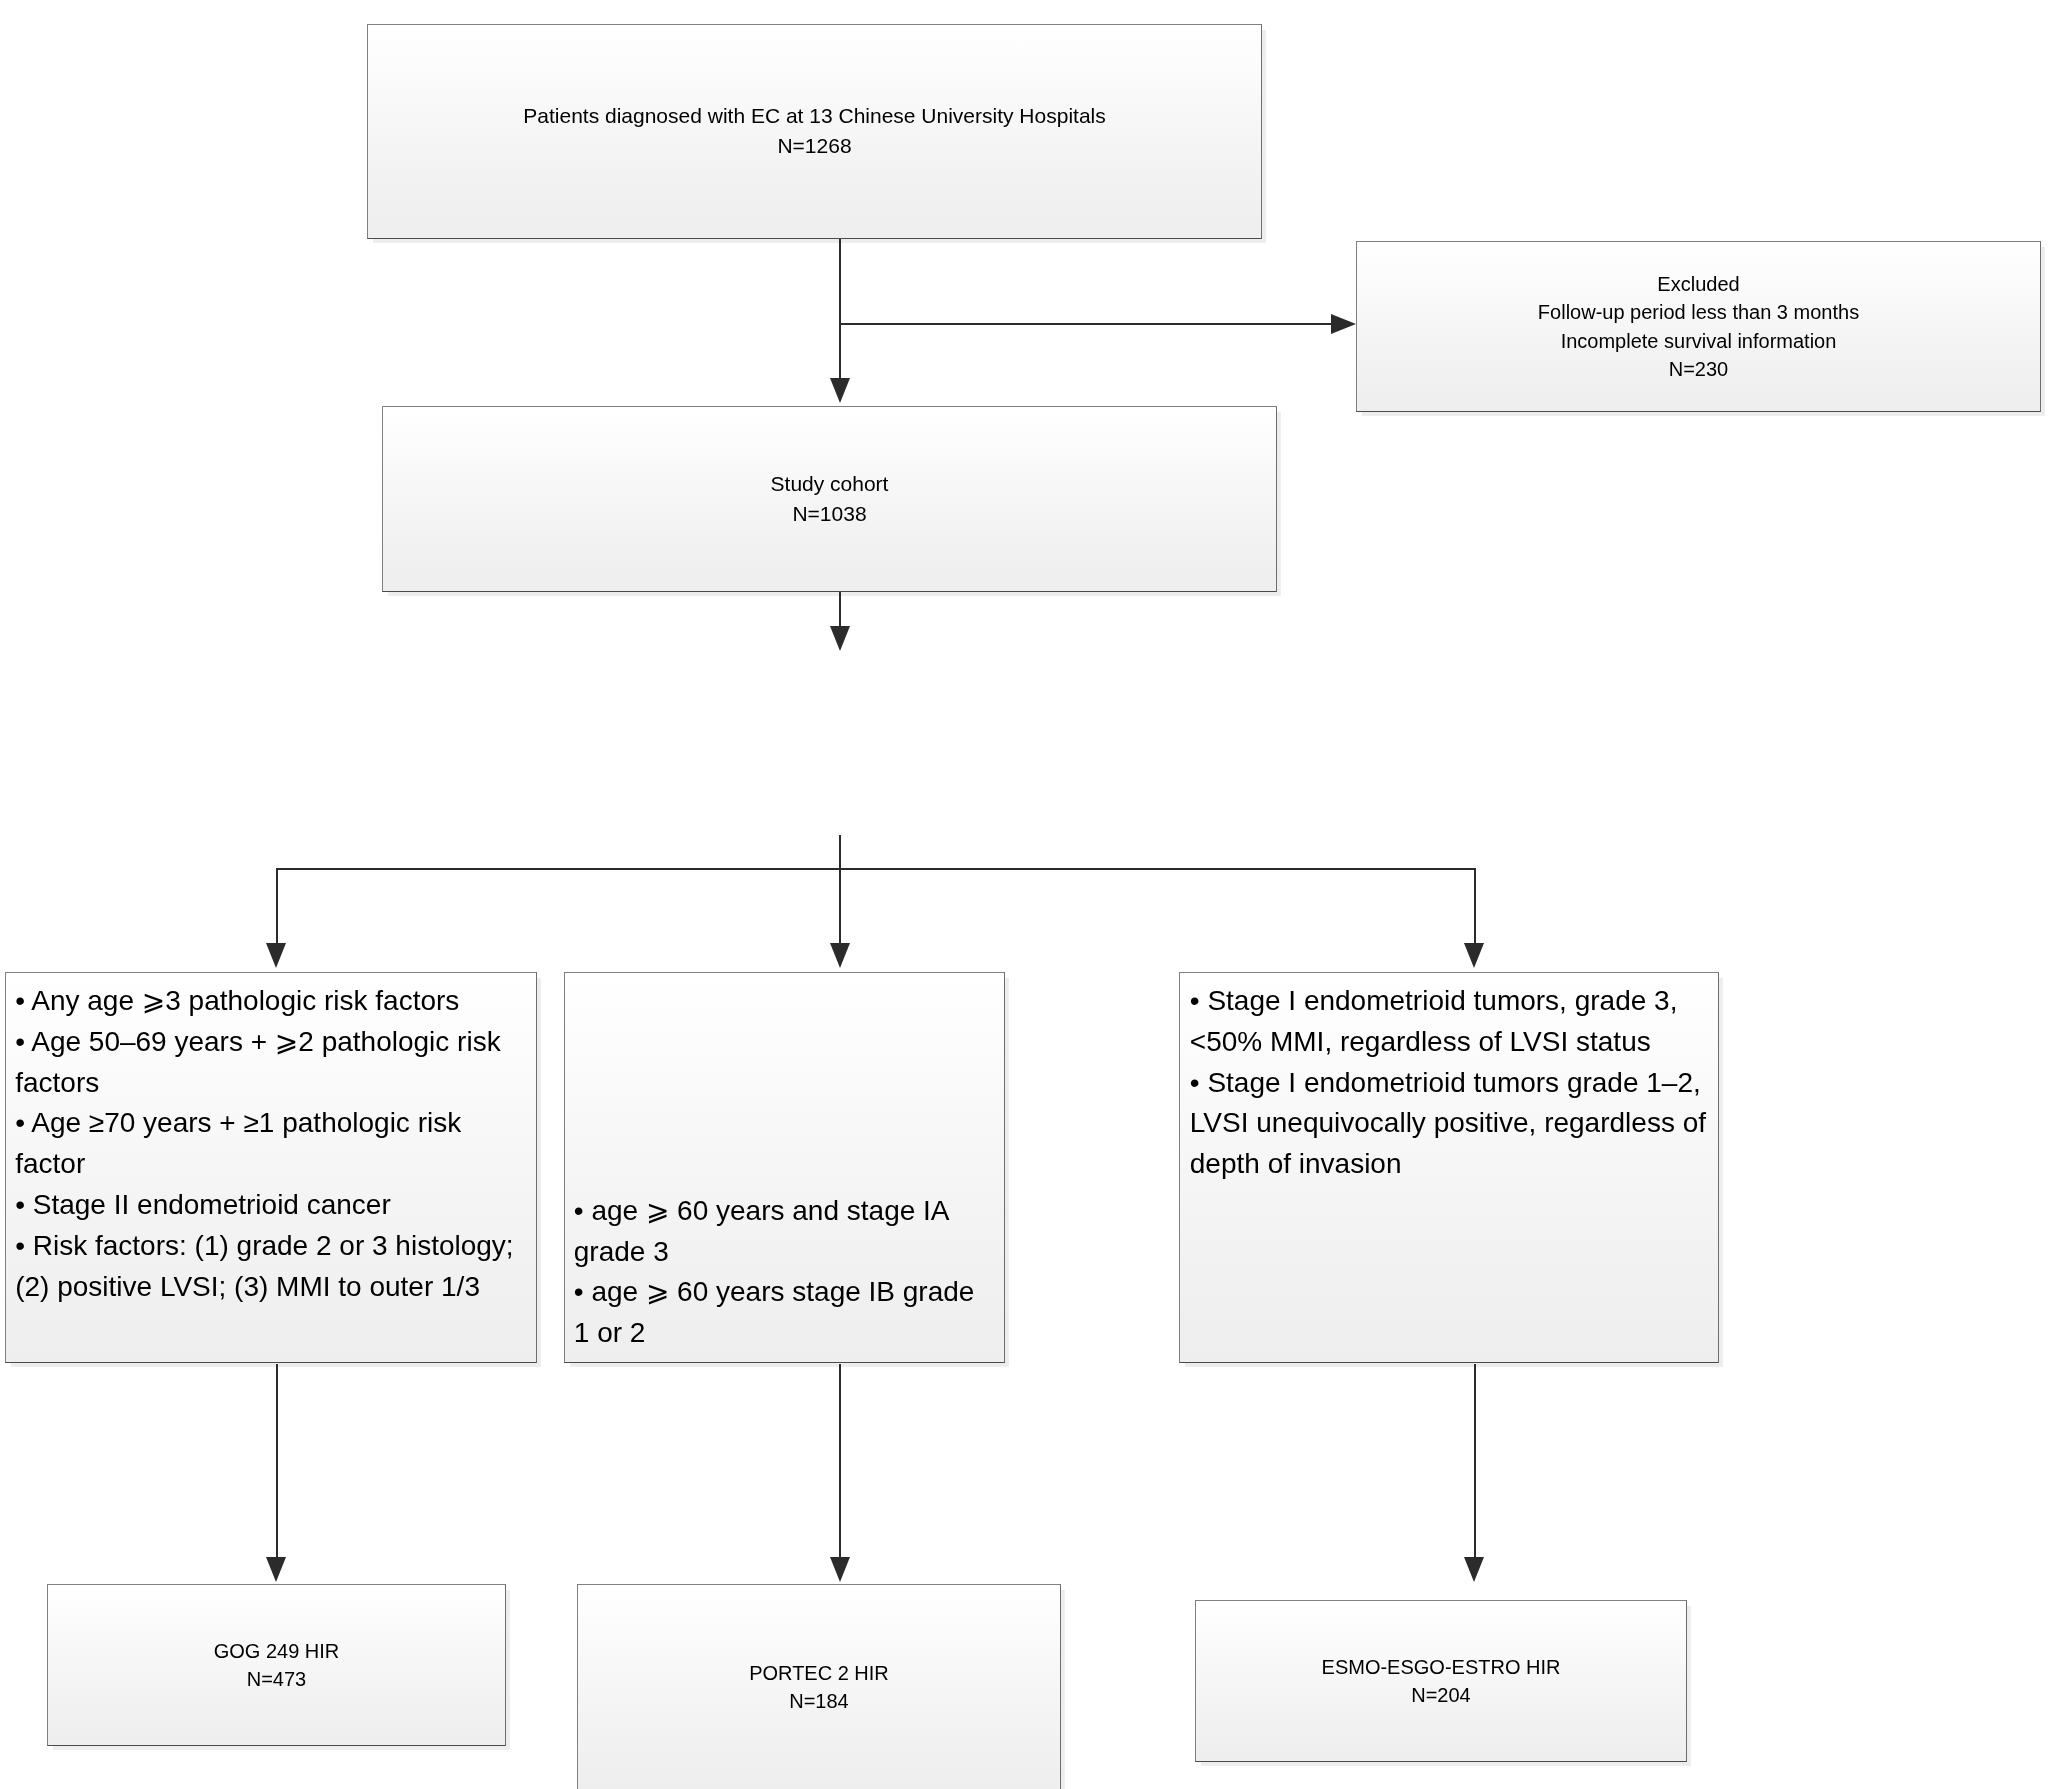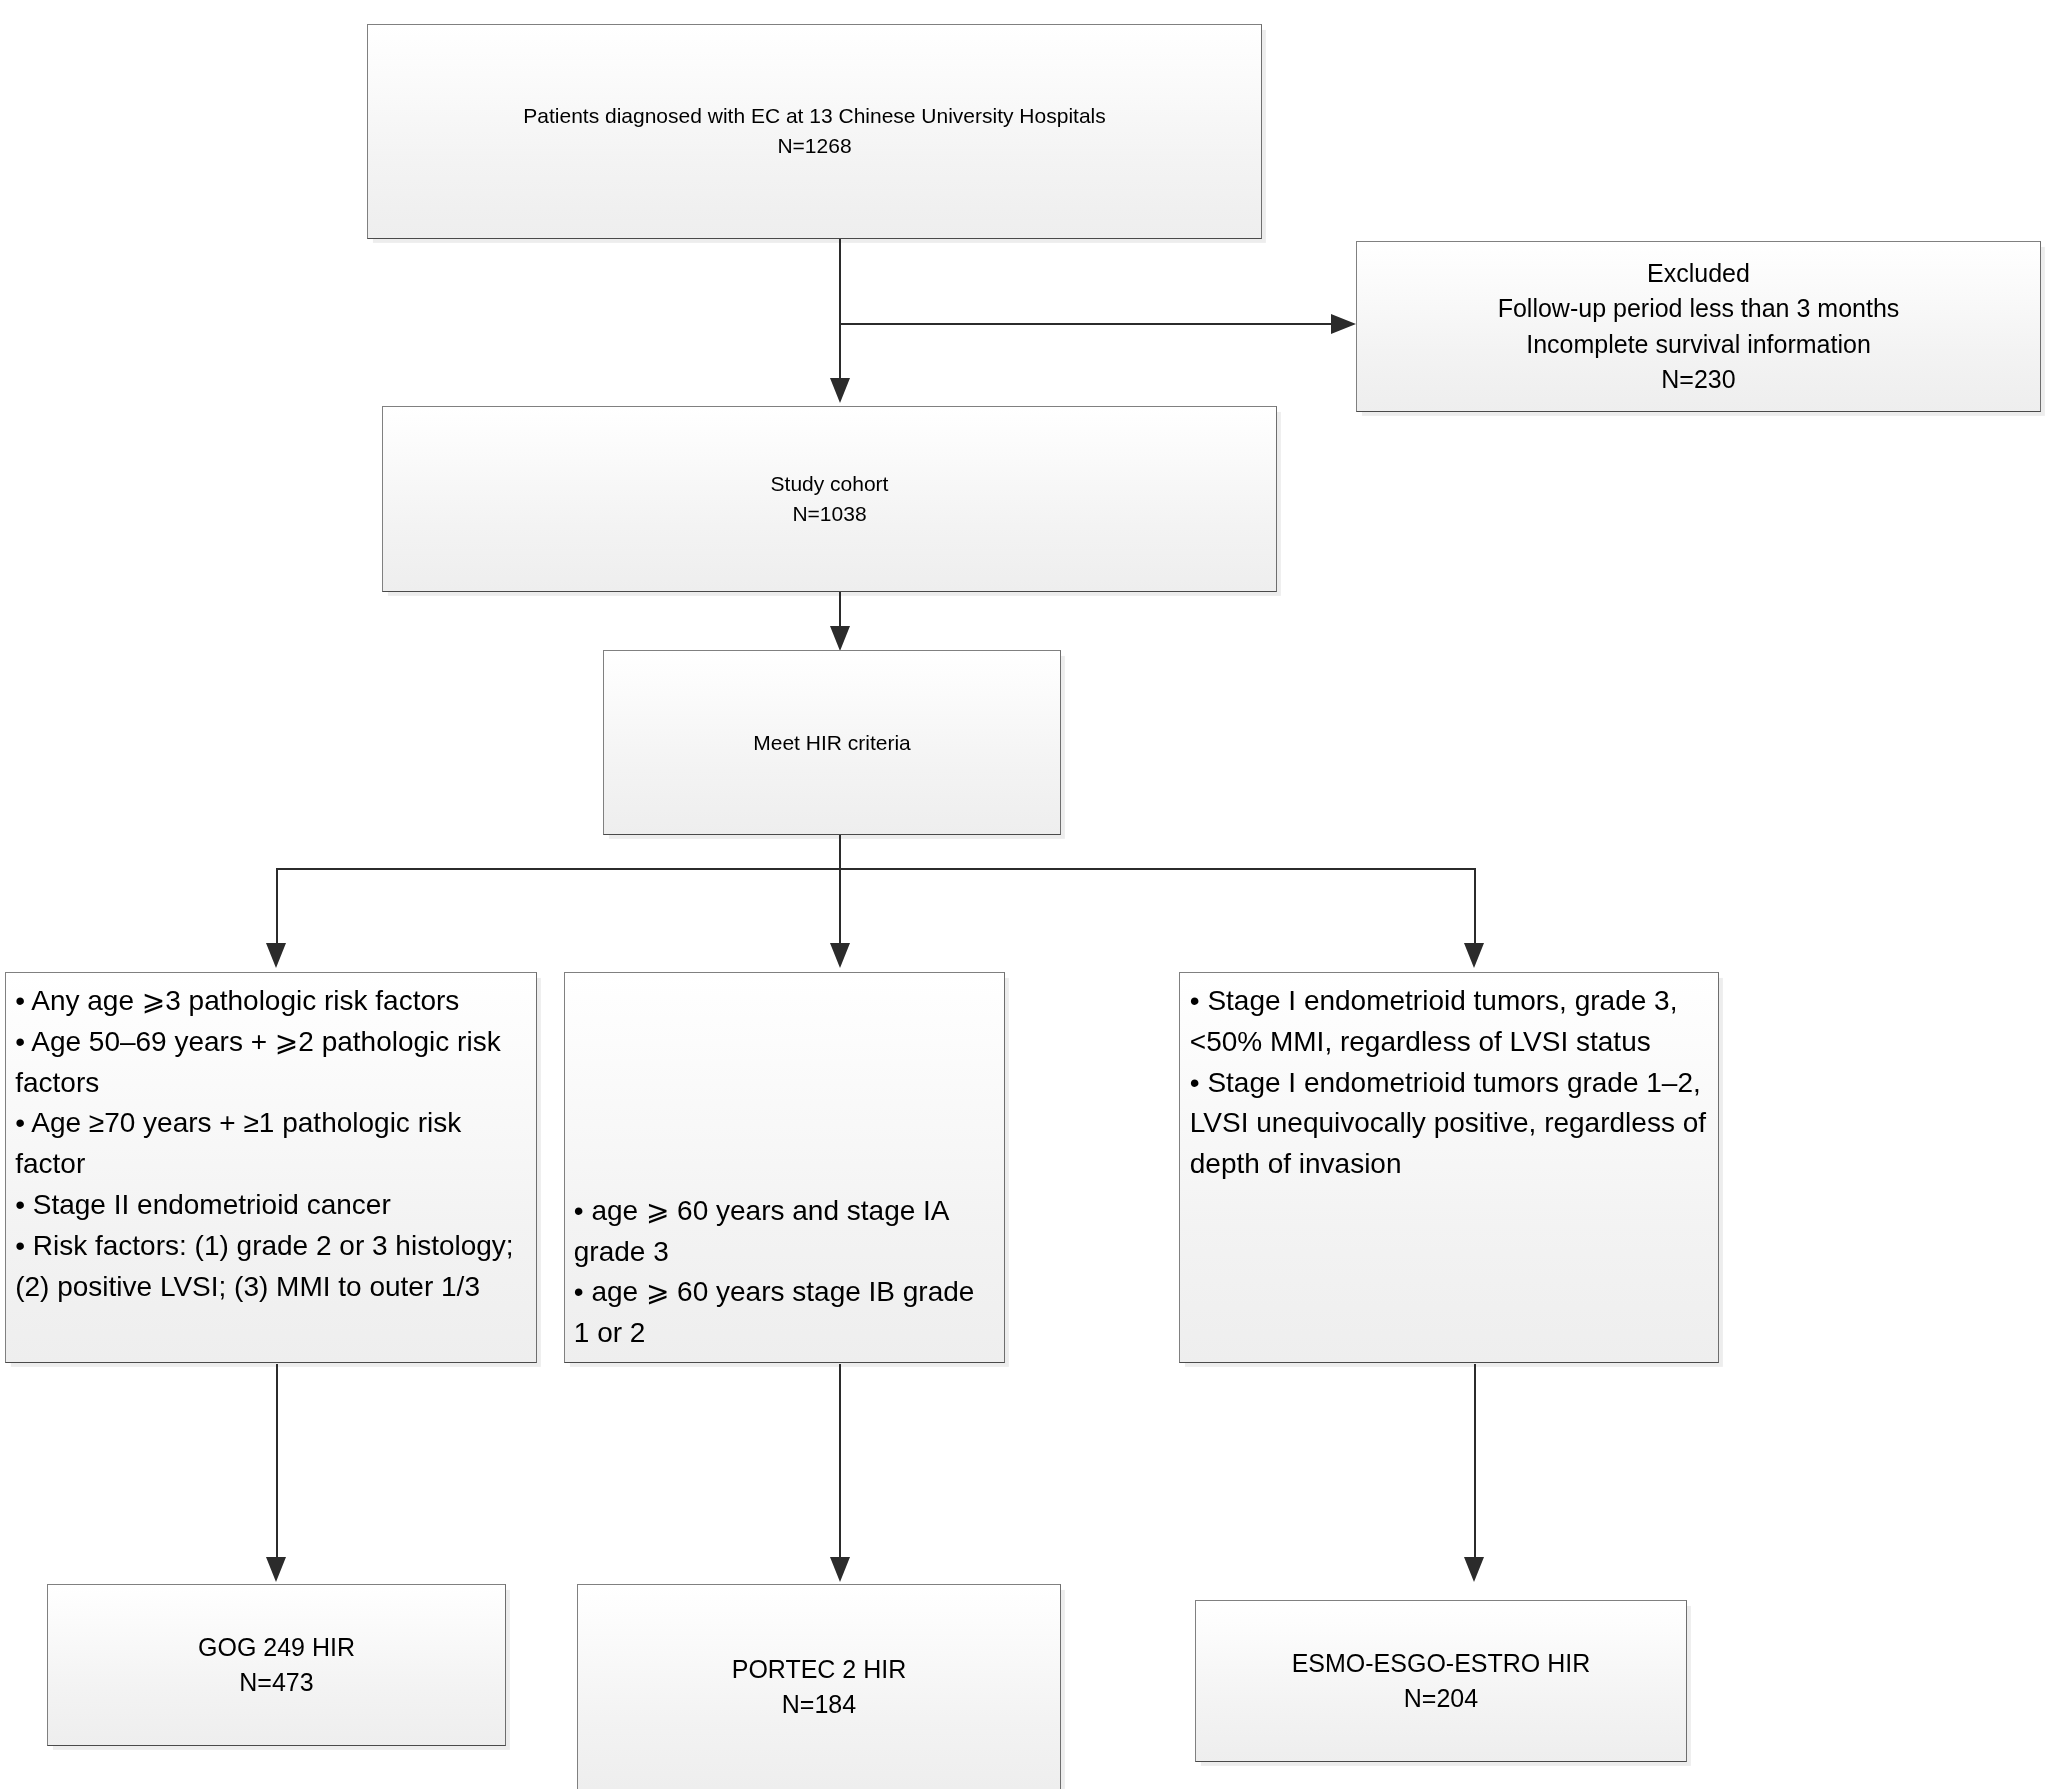--- a/index.html
+++ b/index.html
@@ -41,21 +41,21 @@
   }
   .listed {
     align-items: flex-start;
     justify-content: flex-start;
   }
   .listed .txt {
     text-align: left;
     line-height: 1.46;
   }
   .fs-main { font-size: 21px; }
-  .fs-body { font-size: 25px; }
+  .fs-body { font-size: 20px; }
   .fs-list { font-size: 28px; }
 
   
   .vline {
     position: absolute;
     background: #2b2b2b;
     width: 2.4px;
   }
   .hline {
     position: absolute;
@@ -103,23 +103,20 @@
   </div>
 
   <div class="node centered fs-main" style="left:382px; top:406px; width:895px; height:186px;justify-content:flex-end;">
     <div class="txt">Study cohort
 N=1038</div>
   </div>
 
   <div class="vline" style="left:839px; top:592px; height:37px;"></div>
   <div class="arrow-down" style="left:830px; top:626px;"></div>
 
-  <div class="node centered fs-main" style="left:603px; top:650px; width:458px; height:185px;">
-    <div class="txt">Meet HIR criteria</div>
-  </div>
 
   <div class="vline" style="left:839px; top:835px; height:35px;"></div>
   <div class="hline" style="left:276px; top:868px; width:1200px;"></div>
 
   <div class="vline" style="left:276px; top:868px; height:78px;"></div>
   <div class="arrow-down" style="left:266px; top:943px;"></div>
 
   <div class="vline" style="left:839px; top:868px; height:78px;"></div>
   <div class="arrow-down" style="left:830px; top:943px;"></div>
 

